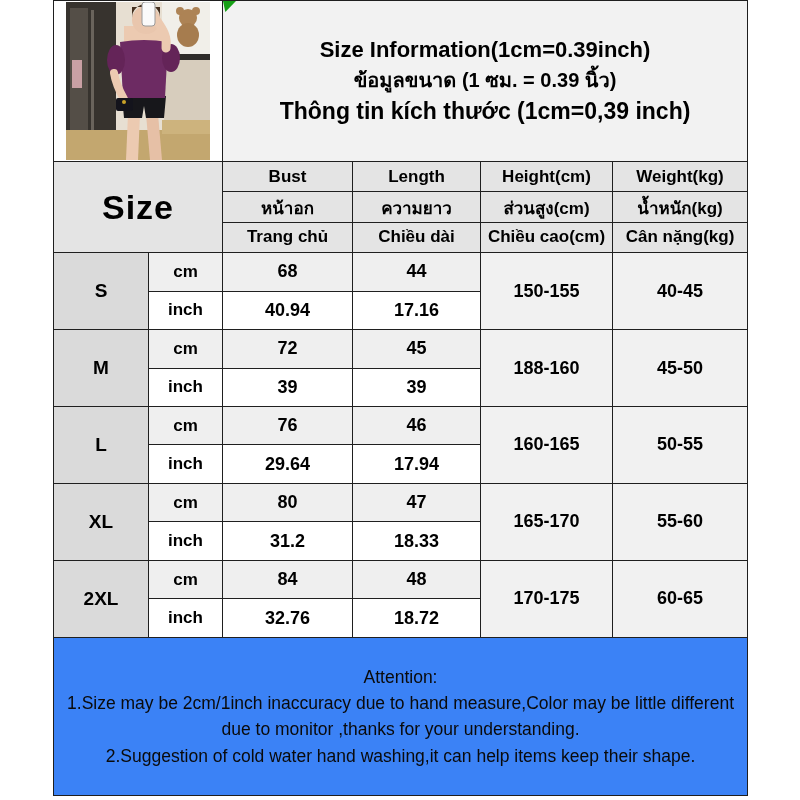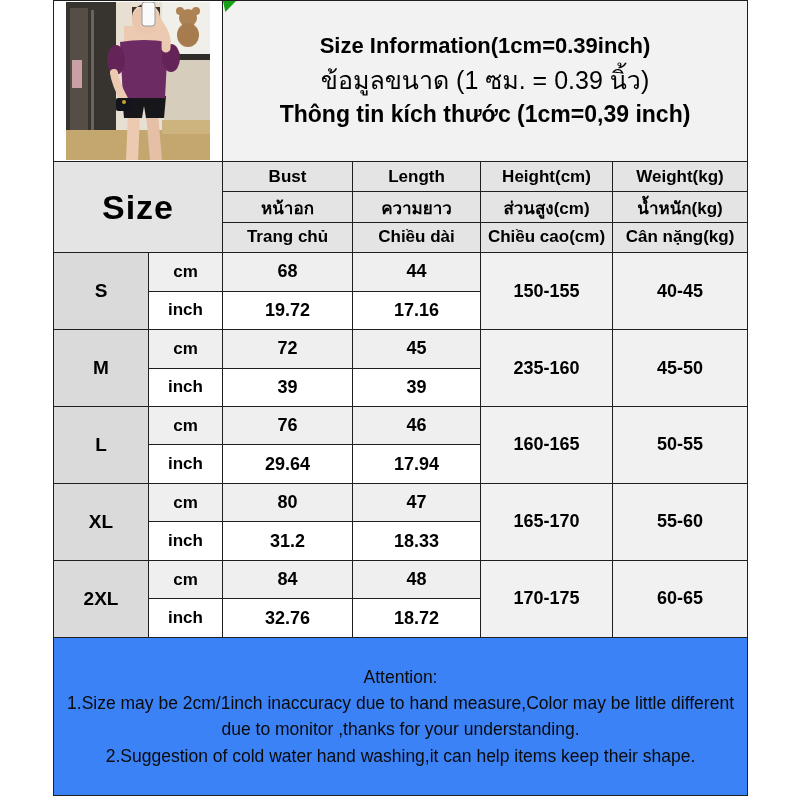--- a/index.html
+++ b/index.html
@@ -23,21 +23,21 @@
   }
   
   col.c1{width:95px} col.c2{width:74px} col.c3{width:130px}
   col.c4{width:128px} col.c5{width:132px} col.c6{width:135px}
 
   
   tr.r-top{height:128px}
   td.photo-cell{background:#ffffff; vertical-align:middle;}
   td.title-cell{background:#f2f2f2; position:relative;}
   .title-en{font-size:22px; font-weight:700; line-height:1.45;}
-  .title-th{font-size:25px; font-weight:400; line-height:1.45;}
+  .title-th{font-size:20px; font-weight:700; line-height:1.45;}
   .title-vi{font-size:23px; font-weight:700; line-height:1.45;}
   .corner-marker{
     position:absolute; left:0; top:0; width:13px; height:11px;
     background:#16a016;
     clip-path:polygon(0 0, 100% 0, 18% 100%);
   }
 
   
   tr.r-head{height:30px}
   td.h-size{background:#e4e4e4; font-size:34px; font-weight:700; letter-spacing:1px;margin-top:38px;}
@@ -145,30 +145,30 @@
   <tr class="r-cm">
     <td class="c-size" rowspan="2">S</td>
     <td class="c-unit bg-cm">cm</td>
     <td class="c-val bg-cm">68</td>
     <td class="c-val bg-cm">44</td>
     <td class="c-range" rowspan="2">150-155</td>
     <td class="c-range" rowspan="2">40-45</td>
   </tr>
   <tr class="r-inch">
     <td class="c-unit bg-inch">inch</td>
-    <td class="c-val bg-inch">19.72</td>
+    <td class="c-val bg-inch">40.94</td>
     <td class="c-val bg-inch">17.16</td>
   </tr>
 
   <tr class="r-cm">
     <td class="c-size" rowspan="2">M</td>
     <td class="c-unit bg-cm">cm</td>
     <td class="c-val bg-cm">72</td>
     <td class="c-val bg-cm">45</td>
-    <td class="c-range" rowspan="2">235-160</td>
+    <td class="c-range" rowspan="2">188-160</td>
     <td class="c-range" rowspan="2">45-50</td>
   </tr>
   <tr class="r-inch">
     <td class="c-unit bg-inch">inch</td>
     <td class="c-val bg-inch">39</td>
     <td class="c-val bg-inch">39</td>
   </tr>
 
   <tr class="r-cm">
     <td class="c-size" rowspan="2">L</td>

